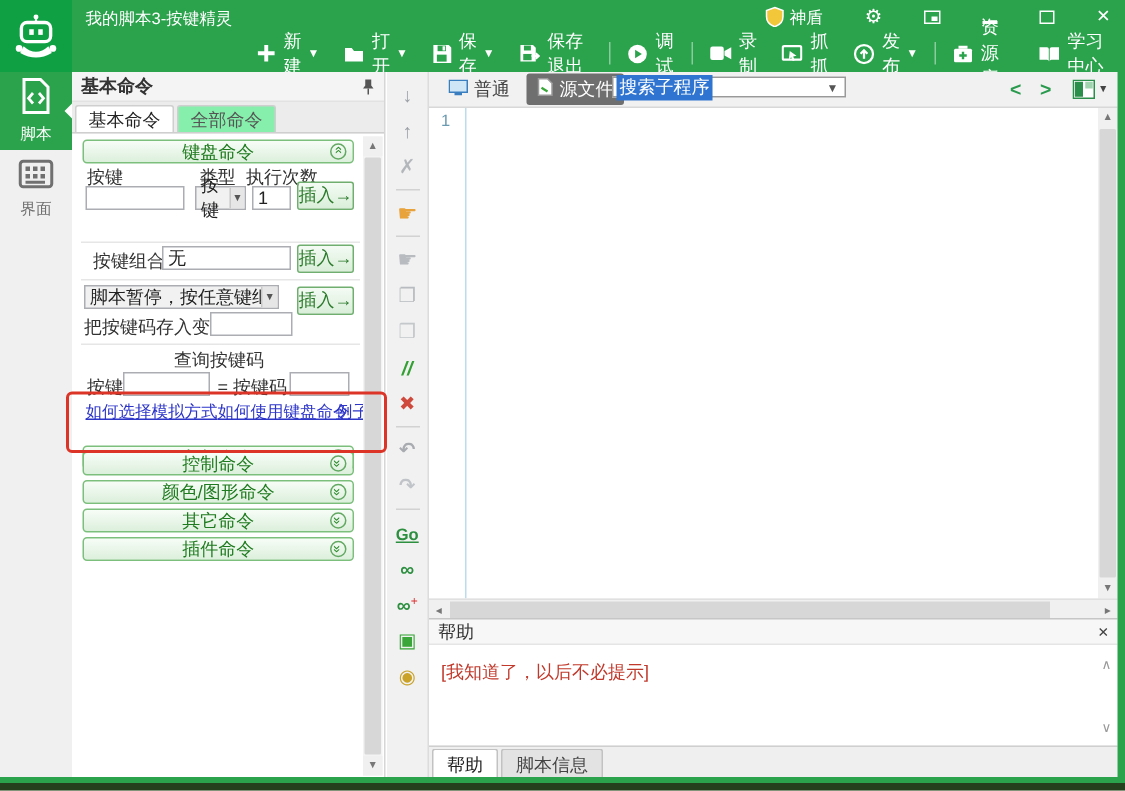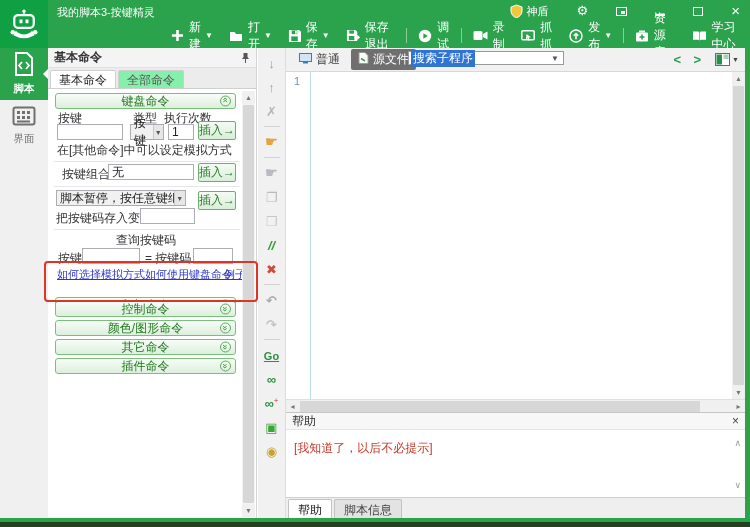--- a/index.html
+++ b/index.html
@@ -24,21 +24,21 @@
   .toolbar{position:absolute;left:163px;top:23px;height:25px;display:flex;align-items:center;color:#fff;}
   .tbtn{display:flex;align-items:center;gap:5px;padding:0 8px;font-size:12px;height:24px;cursor:pointer;}
   .tbtn .ticon{display:flex;align-items:center;}
   .tbtn .caret{font-size:8px;margin-left:-1px;}
   .tsep{width:1px;height:15px;background:rgba(255,255,255,.45);margin:0 3px;}
 
   
   .sidebar{position:absolute;left:0;top:48px;width:48px;bottom:9px;background:#f0f0f0;}
   .sbtn{position:relative;height:52px;display:flex;flex-direction:column;align-items:center;justify-content:center;gap:3px;color:#707070;font-size:11px;cursor:pointer;}
   .sbtn .slabel{transform:scale(.95);white-space:nowrap;}
-  .sbtn.active{background:#2aa34c;color:#fff;font-weight:bold;}
+  .sbtn.active{background:#2aa34c;color:#fff;}
   .sbtn.active::after{content:"";position:absolute;right:0;top:50%;margin-top:-5px;border:5px solid transparent;border-right-color:#fff;}
 
   
   .left-panel{position:absolute;left:48px;top:48px;width:209px;bottom:9px;background:#fff;border-right:1px solid #d6d6d6;}
   .panel-header{height:20px;display:flex;align-items:center;padding:0 6px;font-size:12px;font-weight:bold;color:#333;background:#f4f4f4;border-bottom:1px solid #e2e2e2;}
   .pin{margin-left:auto;display:flex;}
   .panel-tabs{height:21px;display:flex;background:#ececec;border-bottom:1px solid #cfcfcf;padding:2px 0 0 2px;}
   .ptab{padding:1px 8px 0;font-size:12px;color:#555;background:#86efac;border:1px solid #cfcfcf;border-bottom:none;margin-right:2px;border-radius:2px 2px 0 0;cursor:pointer;}
   .ptab.active{background:#fff;color:#222;}
   .panel-content{position:absolute;top:42px;left:0;right:0;bottom:0;background:#fff;}
@@ -285,21 +285,20 @@
       <span class="plabel" style="left:10px;top:20px;">按键</span>
       <span class="plabel" style="left:85px;top:20px;">类型</span>
       <span class="plabel" style="left:116px;top:20px;">执行次数</span>
       <div class="fld" style="left:9px;top:34px;width:66px;"></div>
       <div class="cmb" style="left:82px;top:34px;width:34px;">
         <span>按键</span>
           <span class="arr">▼</span>
       </div>
       <div class="fld" style="left:120px;top:34px;width:26px;">1</div>
       <div class="ins-btn" style="top:31px;">插入→</div>
-      <span class="plabel" style="left:9px;top:52px;">在[其他命令]中可以设定模拟方式</span>
 
       <div class="divider" style="top:71px;"></div>
       <span class="plabel" style="left:14px;top:76px;">按键组合</span>
       <div class="fld" style="left:60px;top:74px;width:86px;">无</div>
       <div class="ins-btn" style="top:73px;">插入→</div>
 
       <div class="divider" style="top:96px;"></div>
       <div class="cmb" style="left:8px;top:100px;width:130px;">
         <span style="white-space:nowrap;overflow:hidden;">脚本暂停，按任意键继续</span>
           <span class="arr">▼</span>

